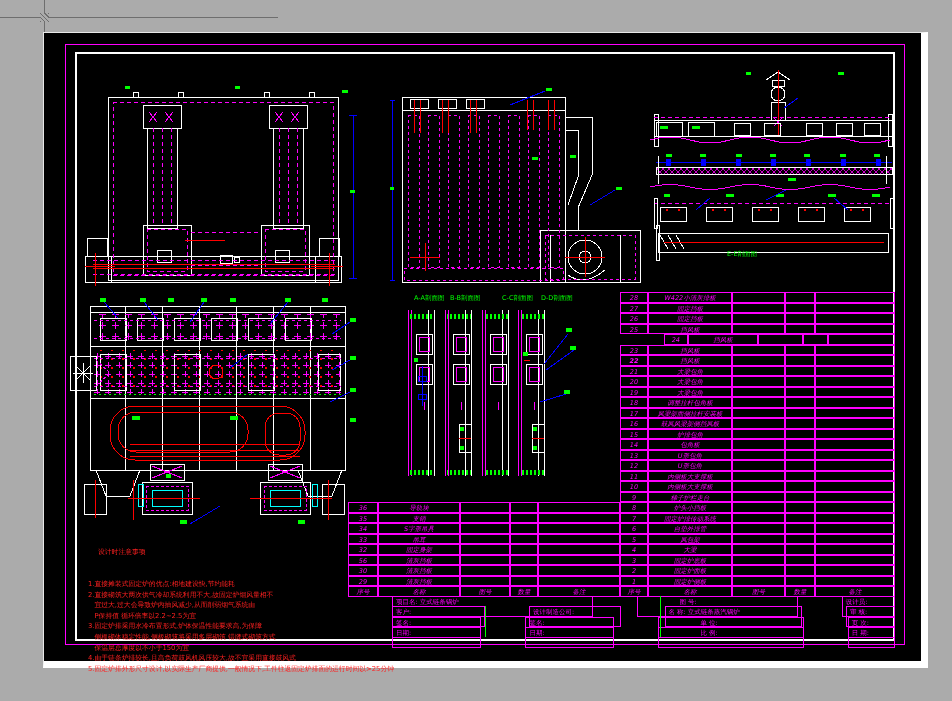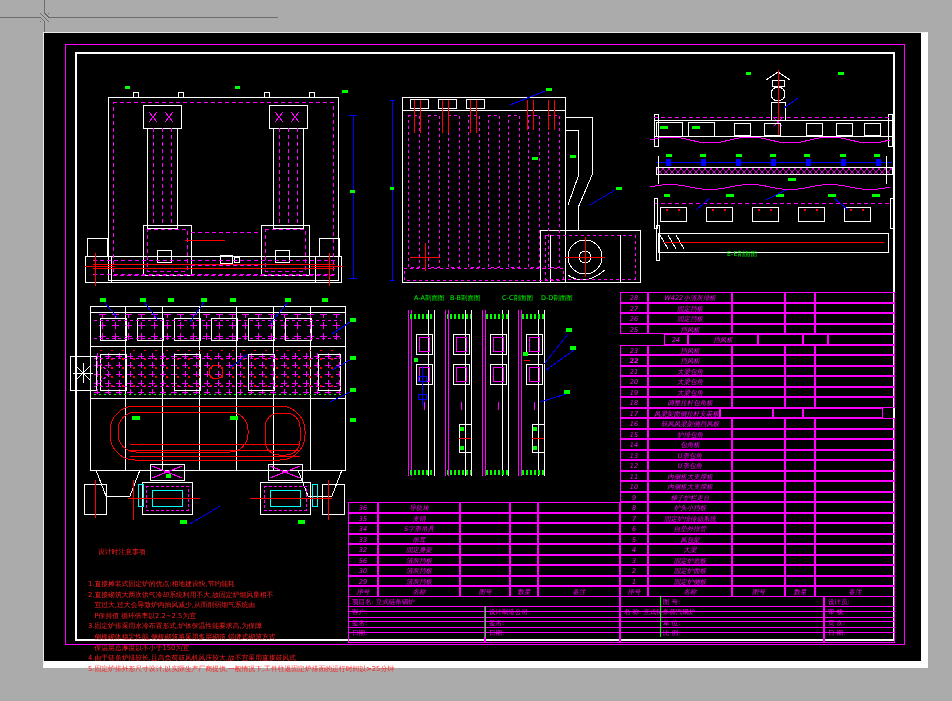--- a/index.html
+++ b/index.html
@@ -18,22 +18,22 @@
   #frame-inner{left:75px;top:52px;width:816px;height:585px;border:2px solid #ffffff;}
   svg{position:absolute;shape-rendering:crispEdges;}
   
   .ptable{position:absolute;color:#ff00ff;font-size:6.5px;font-style:italic;line-height:10.5px;}
   .prow{display:flex;height:10.5px;box-sizing:border-box;}
   .pcell{box-sizing:border-box;border:0.5px solid #ff00ff;height:10.5px;overflow:hidden;
     text-align:center;white-space:nowrap;}
   
   #title-block{left:348px;top:596px;width:547px;height:41px;color:#ff00ff;font-size:6.5px;}
   .tb-row{display:flex;height:10.25px;}
-  .tb-cell{box-sizing:border-box;border:0.5px solid #ff00ff;height:16px;overflow:hidden;
-    padding-left:3px;white-space:nowrap;line-height:10px;}
+  .tb-cell{box-sizing:border-box;border:0.5px solid #ff00ff;height:21px;overflow:hidden;
+    padding-left:3px;white-space:nowrap;line-height:10px;margin-left:44px;}
   .gvline{position:absolute;width:1px;background:#00ff00;}
   
   #notes{left:88px;top:526px;width:268px;color:#ff2020;font-size:6.8px;line-height:10.6px;
     white-space:pre;}
   #notes .title{padding-left:10px;}
   
   .slabel{position:absolute;color:#00ff00;font-size:6.5px;white-space:nowrap;}
 </style>
 </head>
 <body>
@@ -564,21 +564,21 @@
     </div>
     <div class="prow">
       <div class="pcell" style="width: 28px;">18</div>
       <div class="pcell" style="width: 84px;">调整拉杆包角板</div>
       <div class="pcell" style="width: 53px;"></div>
       <div class="pcell" style="width: 30px;"></div>
       <div class="pcell" style="width: 80px;"></div>
     </div>
     <div class="prow">
       <div class="pcell" style="width: 28px;">17</div>
-      <div class="pcell" style="width: 72px; text-align: right;">风梁架面侧拉杆安装板</div>
+      <div class="pcell" style="width: 84px;">风梁架面侧拉杆安装板</div>
       <div class="pcell" style="width: 53px;"></div>
       <div class="pcell" style="width: 30px;"></div>
       <div class="pcell" style="width: 80px;"></div>
     </div>
     <div class="prow">
       <div class="pcell" style="width: 28px;">16</div>
       <div class="pcell" style="width: 84px;">鼓风风梁架侧挡风板</div>
       <div class="pcell" style="width: 53px;"></div>
       <div class="pcell" style="width: 30px;"></div>
       <div class="pcell" style="width: 80px;"></div>

